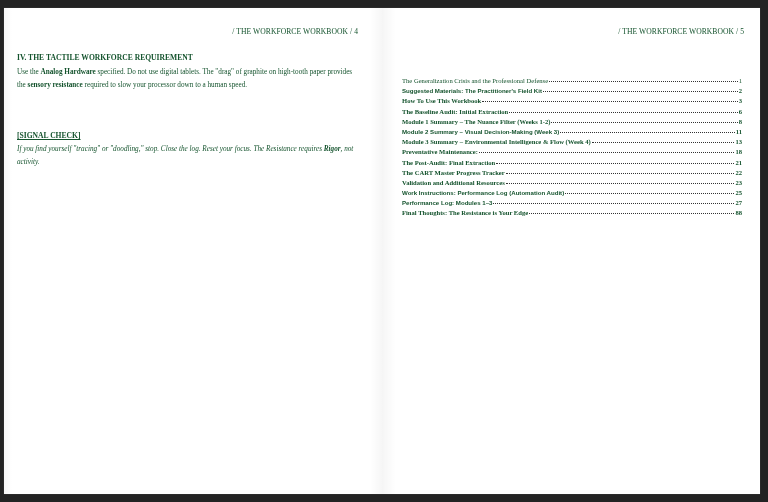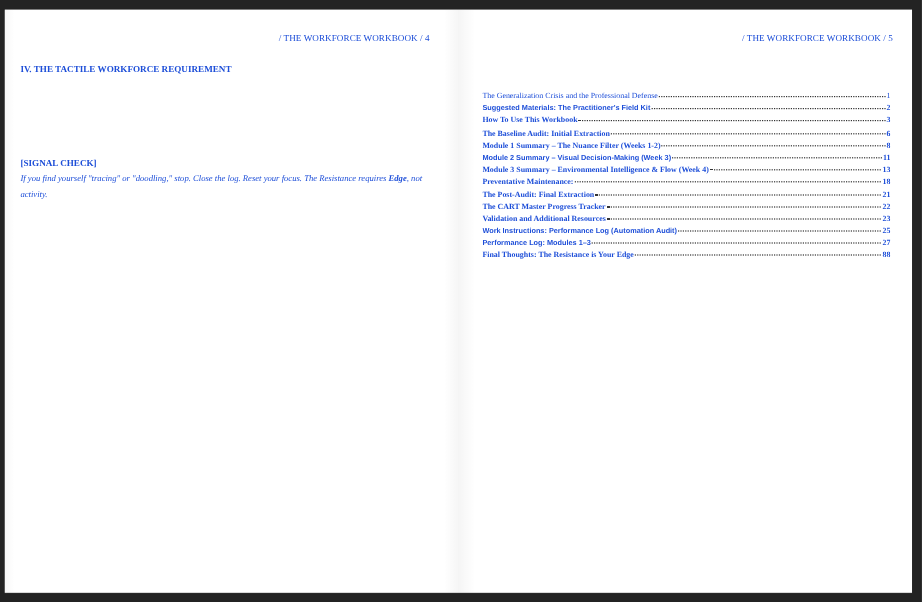--- a/index.html
+++ b/index.html
@@ -10,21 +10,21 @@
     }
     .spread {
       position: absolute; left: 4px; top: 8px; width: 756px; height: 486px;
       background: #ffffff;
       box-shadow: 0 0 1px #555;
       display: flex;
     }
     .page {
       position: relative; height: 100%;
       font-family: "Liberation Serif", "DejaVu Serif", serif;
-      color: #1d4ed8;
+      color: #14532d;
     }
     .page-left { width: 378px; }
     .page-right { width: 378px; text-decoration: underline; }
     .gutter-shadow-left {
       position: absolute; right: 0; top: 0; width: 12px; height: 100%;
       background: linear-gradient(to right, rgba(0,0,0,0), rgba(0,0,0,0.035));
     }
     .gutter-shadow-right {
       position: absolute; left: 0; top: 0; width: 14px; height: 100%;
       background: linear-gradient(to left, rgba(0,0,0,0), rgba(0,0,0,0.04));
@@ -43,21 +43,21 @@
     .section-title {
       position: absolute; left: 13px; top: 45px;
       font-size: 7.6px; font-weight: bold; white-space: nowrap;
     }
     .body-para {
       position: absolute; left: 13px; top: 58px; width: 340px;
       font-size: 7.2px; line-height: 13px;
     }
     .signal-title {
       position: absolute; left: 13px; top: 123px;
-      font-size: 7.6px; font-weight: bold; white-space: nowrap;
+      font-size: 7.6px; font-weight: bold; white-space: nowrap; text-decoration: underline;
     }
     .signal-para {
       position: absolute; left: 13px; top: 135px; width: 340px;
       font-size: 7.2px; line-height: 13px; font-style: italic;
     }
 
     .toc-title {
       position: absolute; left: 0; width: 100%; top: 41px; text-align: center;
       font-size: 7.6px; white-space: nowrap;
     }
@@ -88,24 +88,25 @@
   <div class="spread">
 
     <div class="page page-left">
       <div class="edge-shadow-left"></div>
       <div class="gutter-shadow-left"></div>
 
       <div class="running-head">/ THE WORKFORCE WORKBOOK / 4</div>
 
       <div class="section-title">IV. THE TACTILE WORKFORCE REQUIREMENT</div>
 
+      <p class="body-para"><span>Use the </span><b>Analog Hardware</b><span> specified. Do not use digital tablets. The "drag" of graphite on high-tooth paper provides the </span><b>sensory resistance</b><span> required to slow your processor down to a human speed.</span></p>
 
       <div class="signal-title">[SIGNAL CHECK]</div>
 
-      <p class="signal-para"><span>If you find yourself "tracing" or "doodling," stop. Close the log. Reset your focus. The Resistance requires </span><b>Edge</b><span>, not activity.</span></p>
+      <p class="signal-para"><span>If you find yourself "tracing" or "doodling," stop. Close the log. Reset your focus. The Resistance requires </span><b>Rigor</b><span>, not activity.</span></p>
     </div>
 
     <div class="page page-right">
       <div class="gutter-shadow-right"></div>
 
       <div class="running-head">/ THE WORKFORCE WORKBOOK / 5</div>
 
 
       <div class="toc">
         <div class="toc-row regular">

